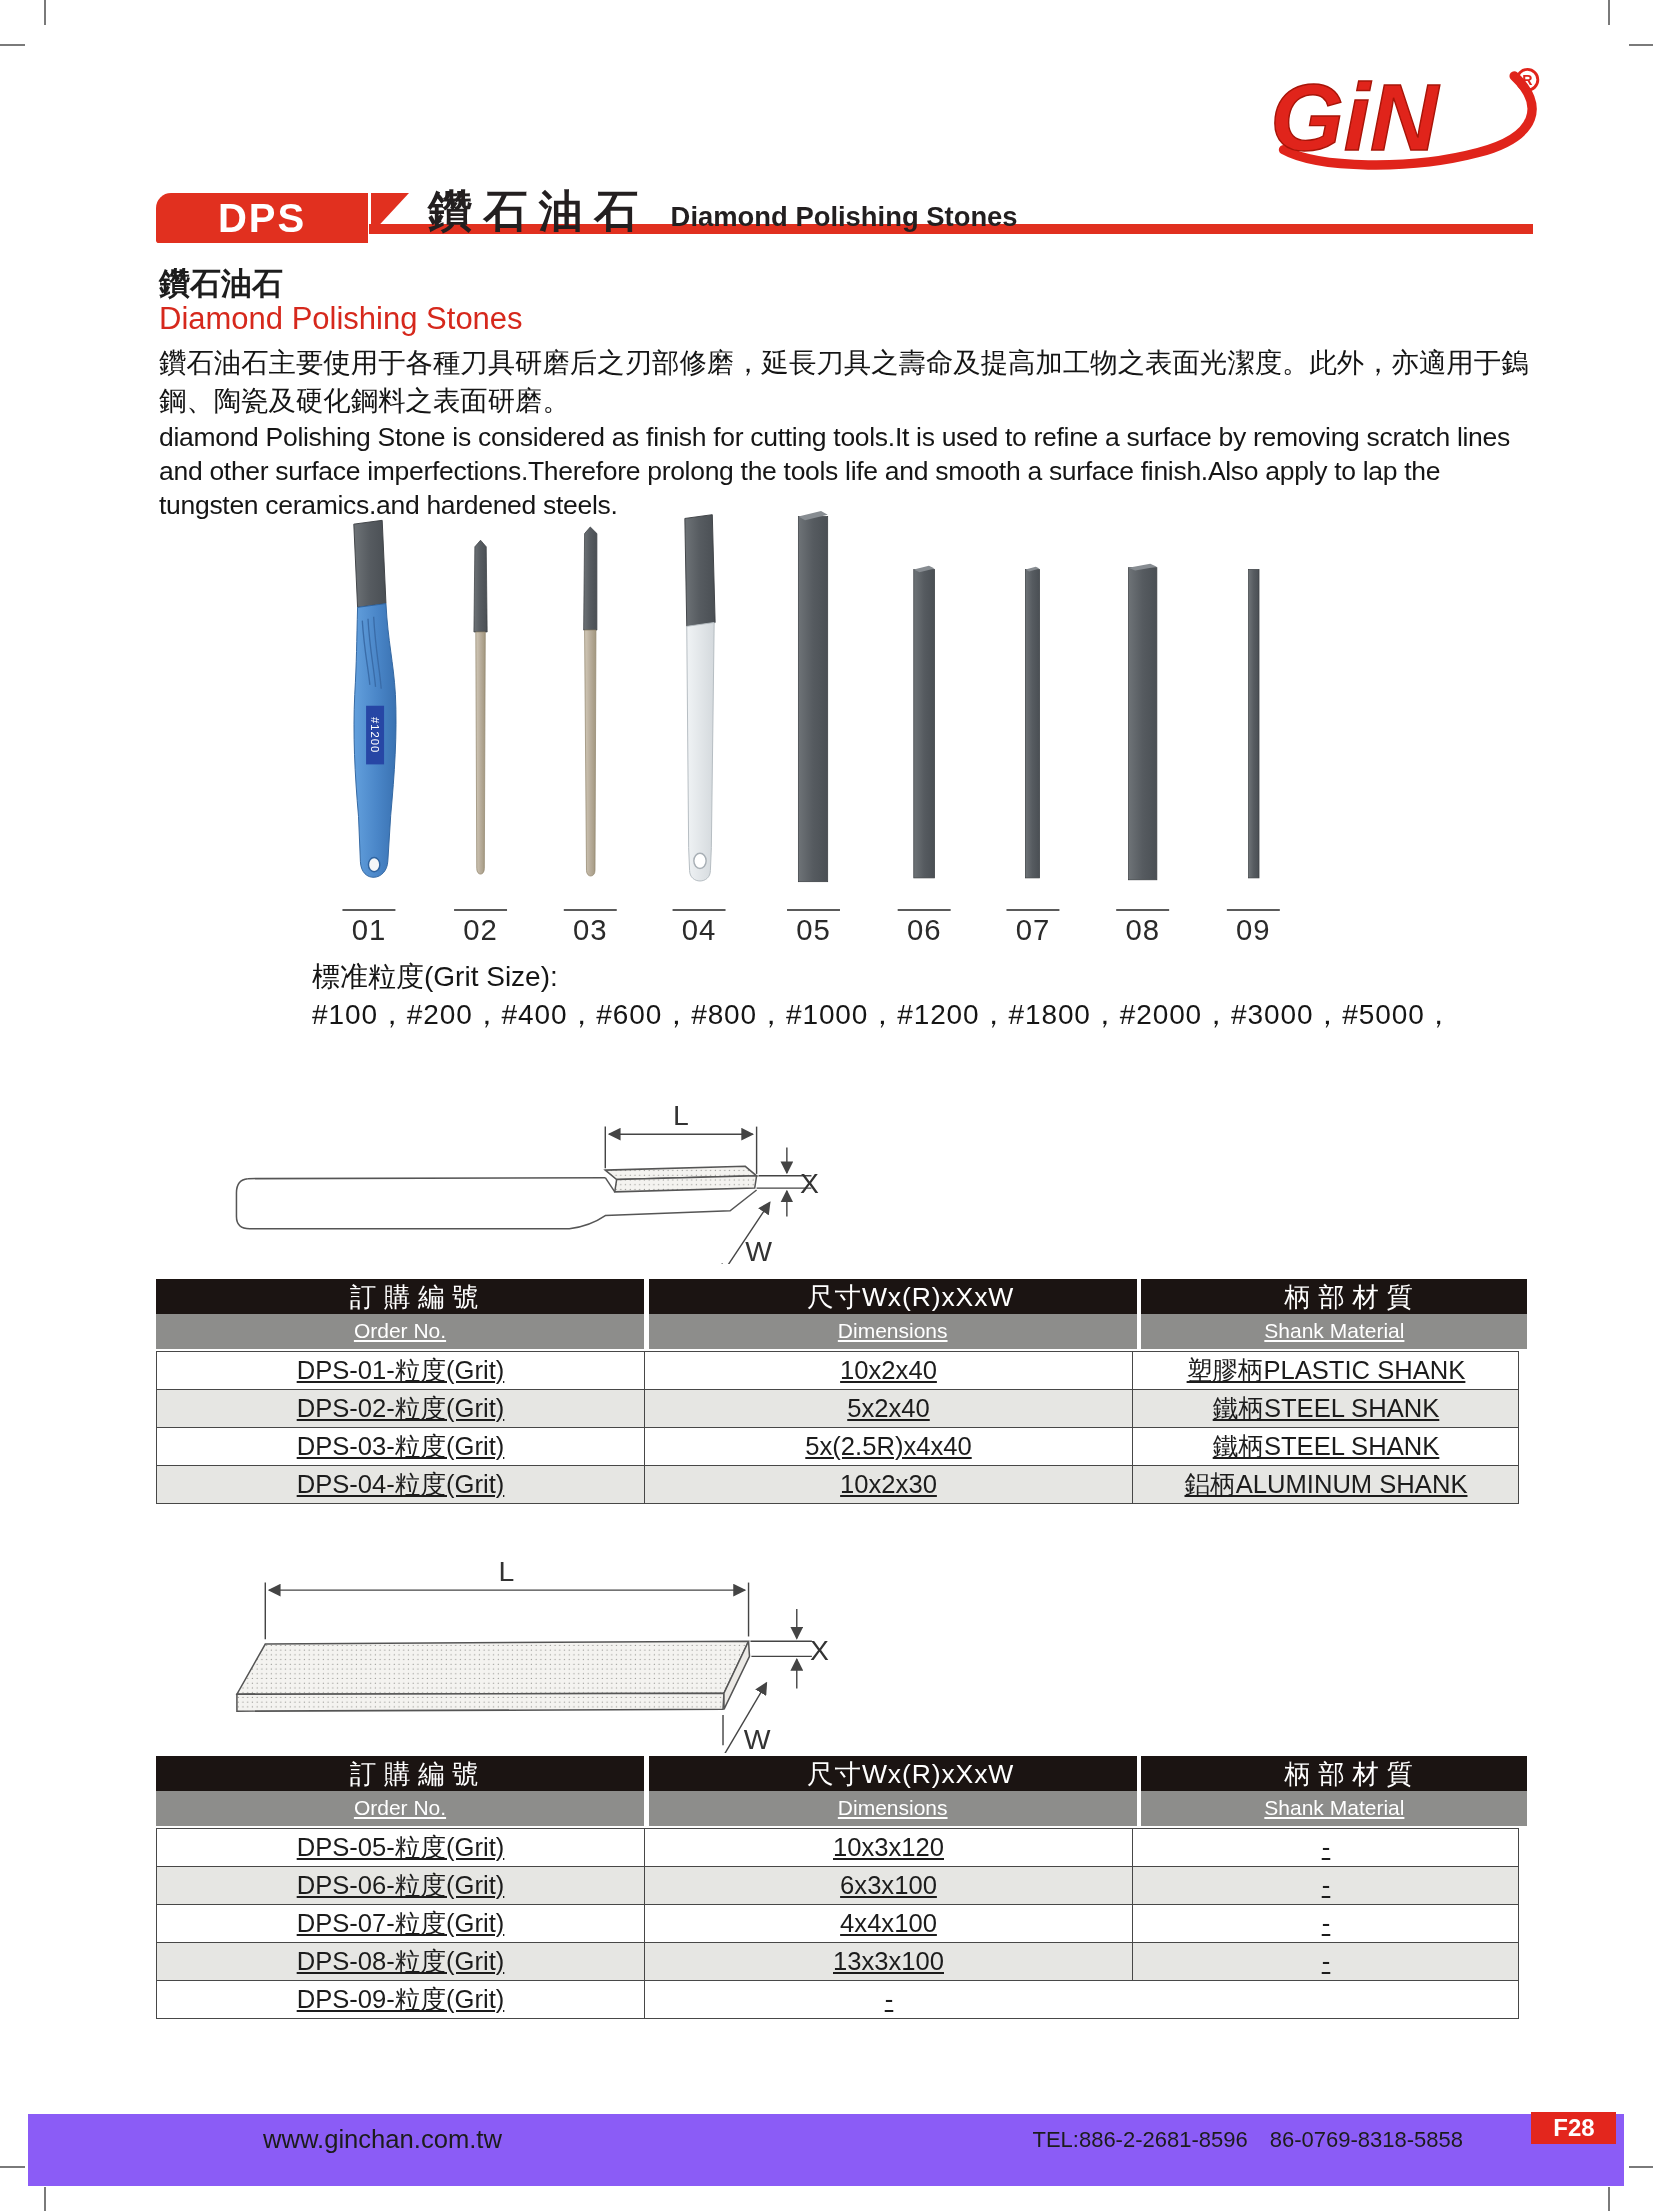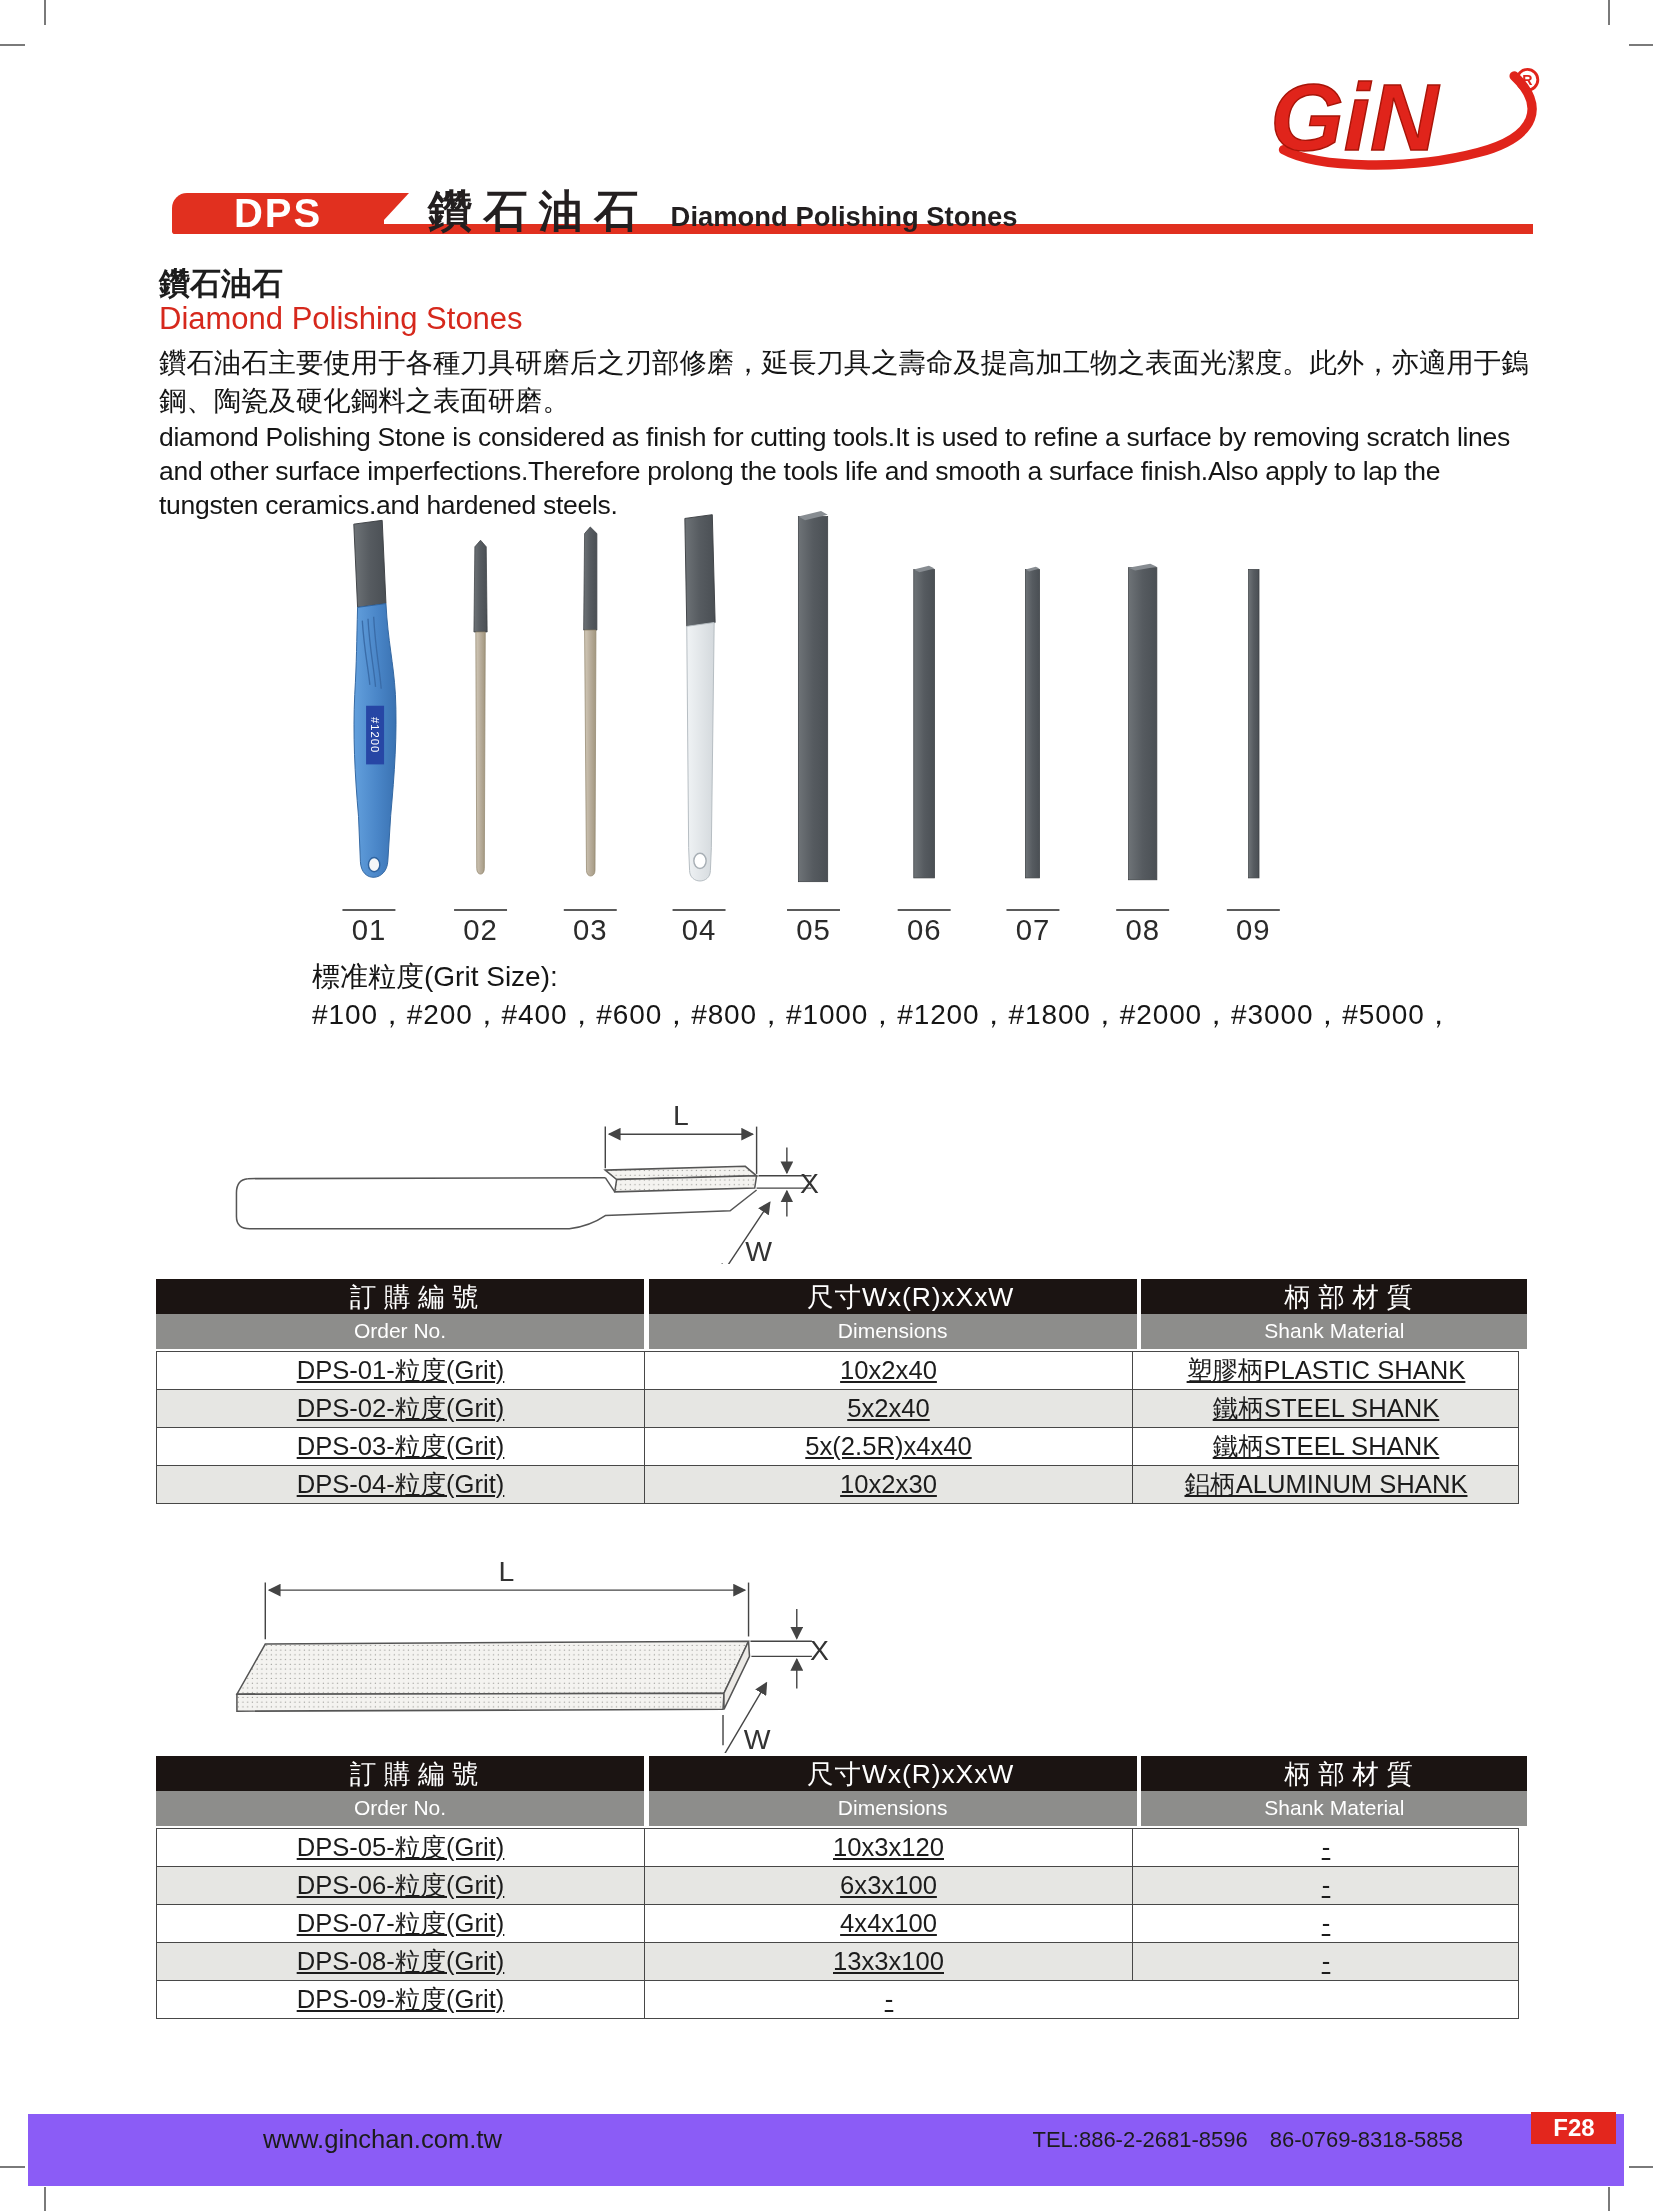--- a/index.html
+++ b/index.html
@@ -8,21 +8,21 @@
     font-family:"Liberation Sans", sans-serif; overflow:hidden; color:#1a1a1a;
   }
   .abs { position:absolute; }
   svg text { font-family:"Liberation Sans", sans-serif; }
 
   
   .mark { position:absolute; background:#7a7a7a; }
 
   
   .hdr-underline { position:absolute; left:369px; top:224px; width:1164px; height:9.5px; background:#e1301f; }
-  .hdr-tab { position:absolute; left:172px; top:193px; width:212px; height:41px; background:#e1301f;
+  .hdr-tab { position:absolute; left:156px; top:193px; width:212px; height:50px; background:#e1301f;
              border-radius:15px 0 0 2.8px; display:flex; align-items:center; justify-content:center; }
   .hdr-tab-slope { position:absolute; left:371px; top:193px; width:0; height:0;
              border-top:41px solid #e1301f; border-right:38px solid transparent; }
   .hdr-tab-label { color:#ffffff; font-size:40px; font-weight:bold; letter-spacing:1.9px; }
   .hdr-titles { position:absolute; left:428px; top:182px; display:flex; align-items:baseline; gap:21px; }
   .hdr-title-zh { font-size:44px; font-weight:bold; letter-spacing:11.4px; color:#231f20; }
   .hdr-title-en { font-size:27.4px; font-weight:bold; color:#231f20; }
 
   
   .intro-zh { position:absolute; left:159px; top:263px; font-size:31px; font-weight:600; color:#1d1d1d; }
@@ -35,21 +35,21 @@
   .grit-sizes { position:absolute; left:312px; top:996px; font-size:28px; color:#151515; letter-spacing:0.9px; }
 
   
   .ptable { position:absolute; width:1363px; }
   .trow { display:grid; grid-template-columns:488px 488px 386px; }
   .thz  { height:32px; column-gap:4.7px; margin-bottom:2.8px; }
   .thz .cell { background:#1b1412; color:#ffffff; font-size:26.5px; letter-spacing:7.6px;
                display:flex; align-items:center; justify-content:center;padding-left:36px; }
   .the  { height:35px; column-gap:4.7px; margin-bottom:1.9px; }
   .the .cell { background:#8d8d8b; color:#ffffff; font-size:21px;
-               display:flex; align-items:center; justify-content:center; }
+               display:flex; align-items:center; justify-content:center;text-decoration:underline; }
   .tbody { border:1.9px solid #474747; }
   .tbody .trow { height:37px; border-bottom:1.9px solid #474747; }
   .tbody .trow:last-child { border-bottom:none; }
   .tbody .cell { font-size:25.6px; color:#1c1c1c; display:flex; align-items:center; justify-content:center;
                  border-right:1.9px solid #474747;text-decoration:underline; }
   .tbody .cell:last-child { border-right:none; }
   .row-even { background:#ffffff; }
   .row-odd  { background:#e6e6e3; }
 
   

